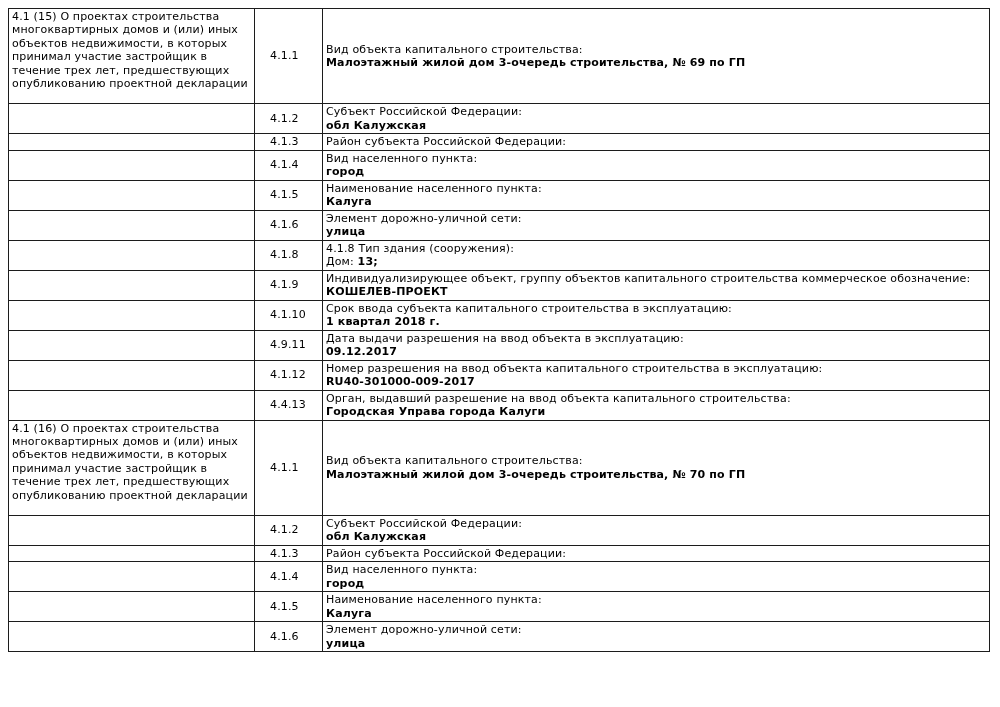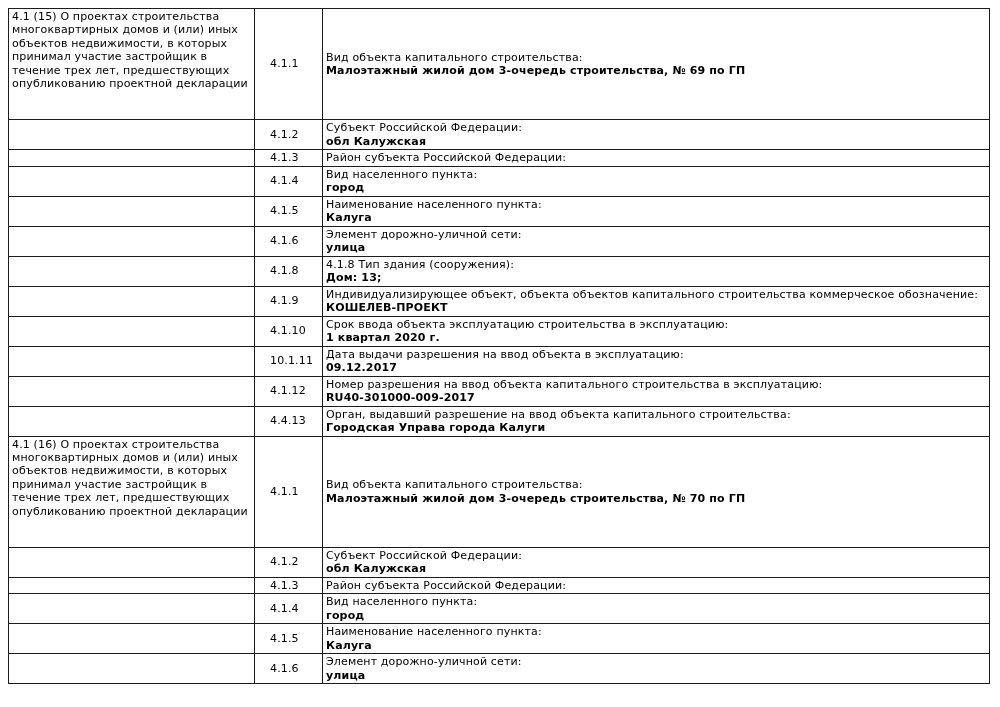--- a/index.html
+++ b/index.html
@@ -27,27 +27,27 @@
   }
   col.c-desc { width: 246px; }
   col.c-num  { width: 68px;  }
   col.c-body { width: 667px; }
   td {
     border: 1px solid #1c1c1c;
     padding: 1px 4px 1px 3px;
     vertical-align: middle;
     overflow: hidden;
   }
-  tr.row-first td { height: 111px; }
+  tr.row-first td { height: 95px; }
   td.cell-desc { vertical-align: top; }
   .section-desc { line-height: 13.4px; }
   td.cell-num { vertical-align: middle; padding-left: 15px; }
   .field-label { font-weight: normal; }
   .field-value { font-weight: bold; }
-  .field-value .value-prefix { font-weight: bold; }
+  .field-value .value-prefix { font-weight: normal; }
 </style>
 </head>
 <body>
 
 <div class="page">
   <table class="doc-table">
     <colgroup>
       <col class="c-desc">
       <col class="c-num">
       <col class="c-body">
@@ -123,38 +123,38 @@
             <div class="field-label">4.1.8 Тип здания (сооружения):</div>
             <div class="field-value"><span class="value-prefix">Дом: </span><span class="value-text">13;</span></div>
           </td>
         </tr>
         <tr>
           <td class="cell-desc"></td>
           <td class="cell-num">
             <div>4.1.9</div>
           </td>
           <td class="cell-content">
-            <div class="field-label">Индивидуализирующее объект, объекта объектов капитального строительства коммерческое обозначение:</div>
+            <div class="field-label">Индивидуализирующее объект, группу объектов капитального строительства коммерческое обозначение:</div>
             <div class="field-value"><span class="value-text">КОШЕЛЕВ-ПРОЕКТ</span></div>
           </td>
         </tr>
         <tr>
           <td class="cell-desc"></td>
           <td class="cell-num">
             <div>4.1.10</div>
           </td>
           <td class="cell-content">
-            <div class="field-label">Срок ввода объекта эксплуатацию строительства в эксплуатацию:</div>
-            <div class="field-value"><span class="value-text">1 квартал 2020 г.</span></div>
-          </td>
-        </tr>
-        <tr>
-          <td class="cell-desc"></td>
-          <td class="cell-num">
-            <div>10.1.11</div>
+            <div class="field-label">Срок ввода субъекта капитального строительства в эксплуатацию:</div>
+            <div class="field-value"><span class="value-text">1 квартал 2018 г.</span></div>
+          </td>
+        </tr>
+        <tr>
+          <td class="cell-desc"></td>
+          <td class="cell-num">
+            <div>4.9.11</div>
           </td>
           <td class="cell-content">
             <div class="field-label">Дата выдачи разрешения на ввод объекта в эксплуатацию:</div>
             <div class="field-value"><span class="value-text">09.12.2017</span></div>
           </td>
         </tr>
         <tr>
           <td class="cell-desc"></td>
           <td class="cell-num">
             <div>4.1.12</div>

